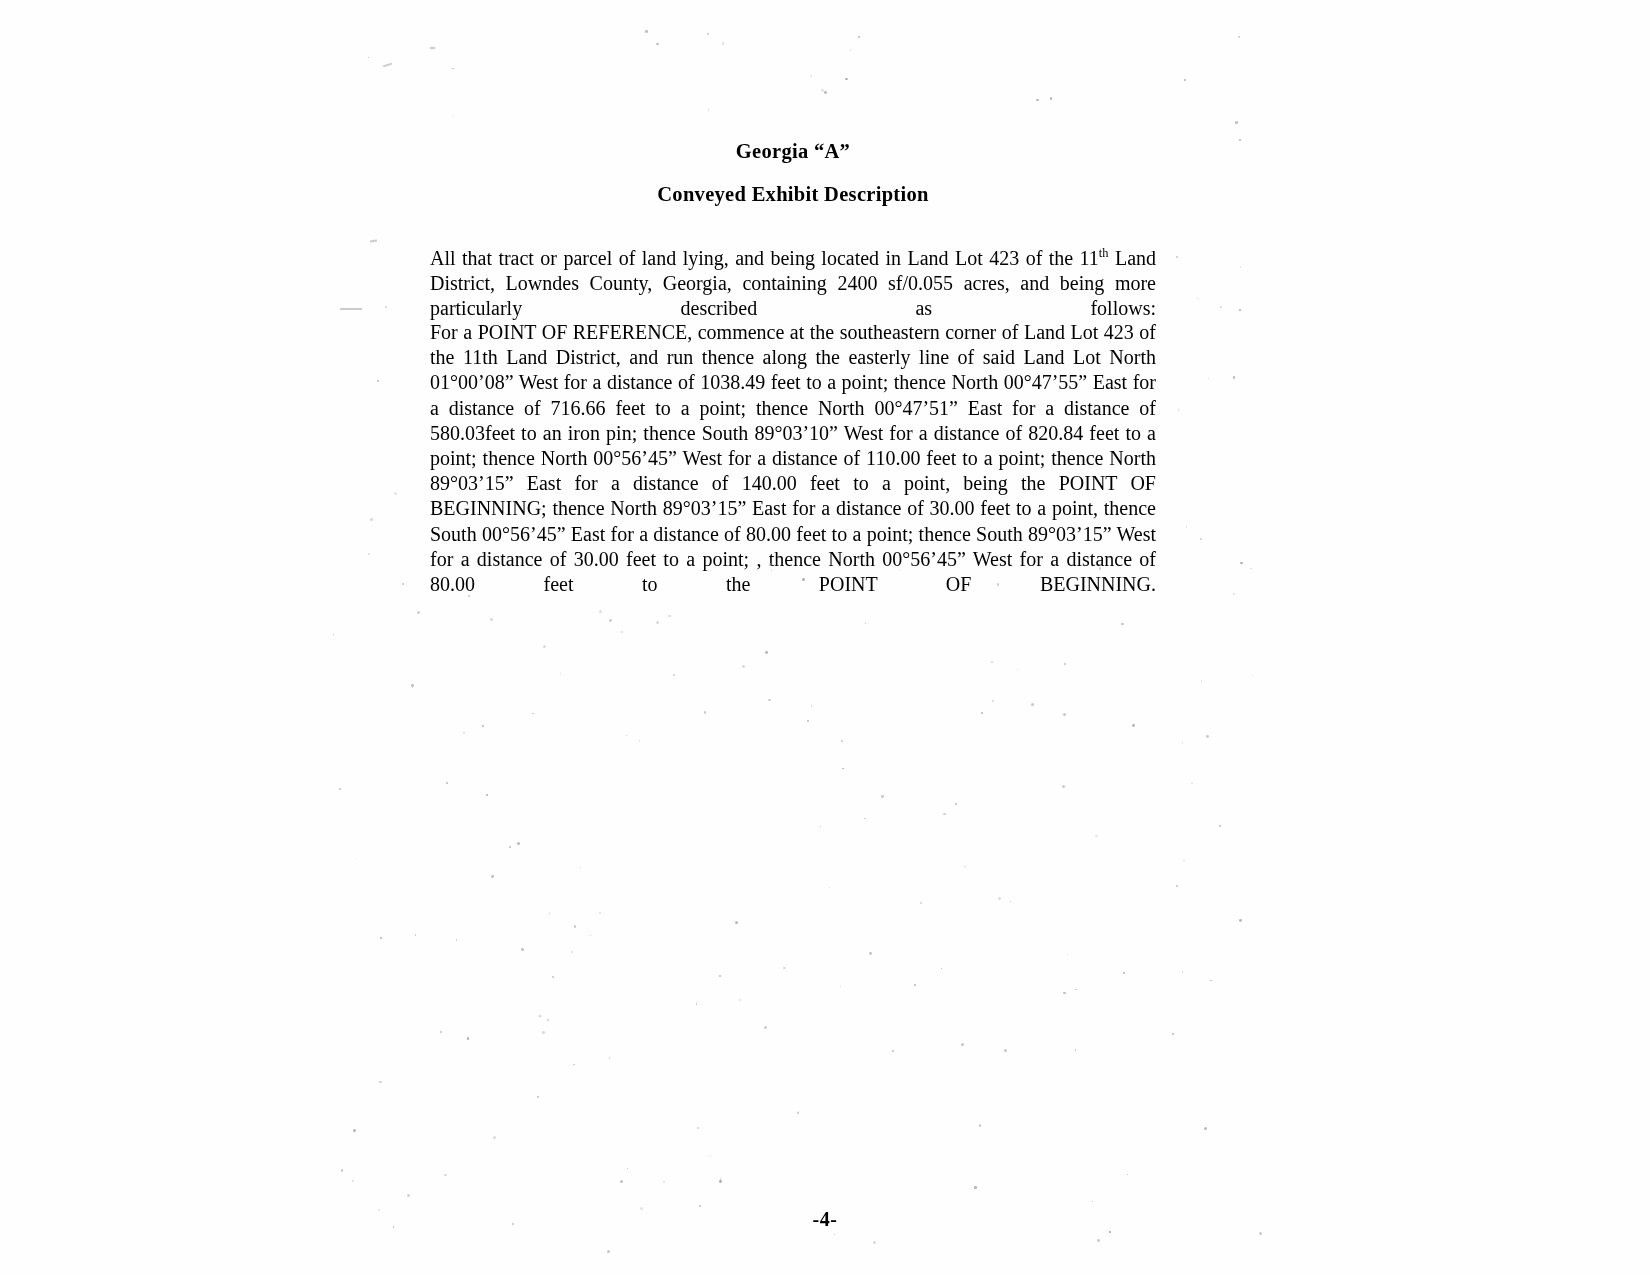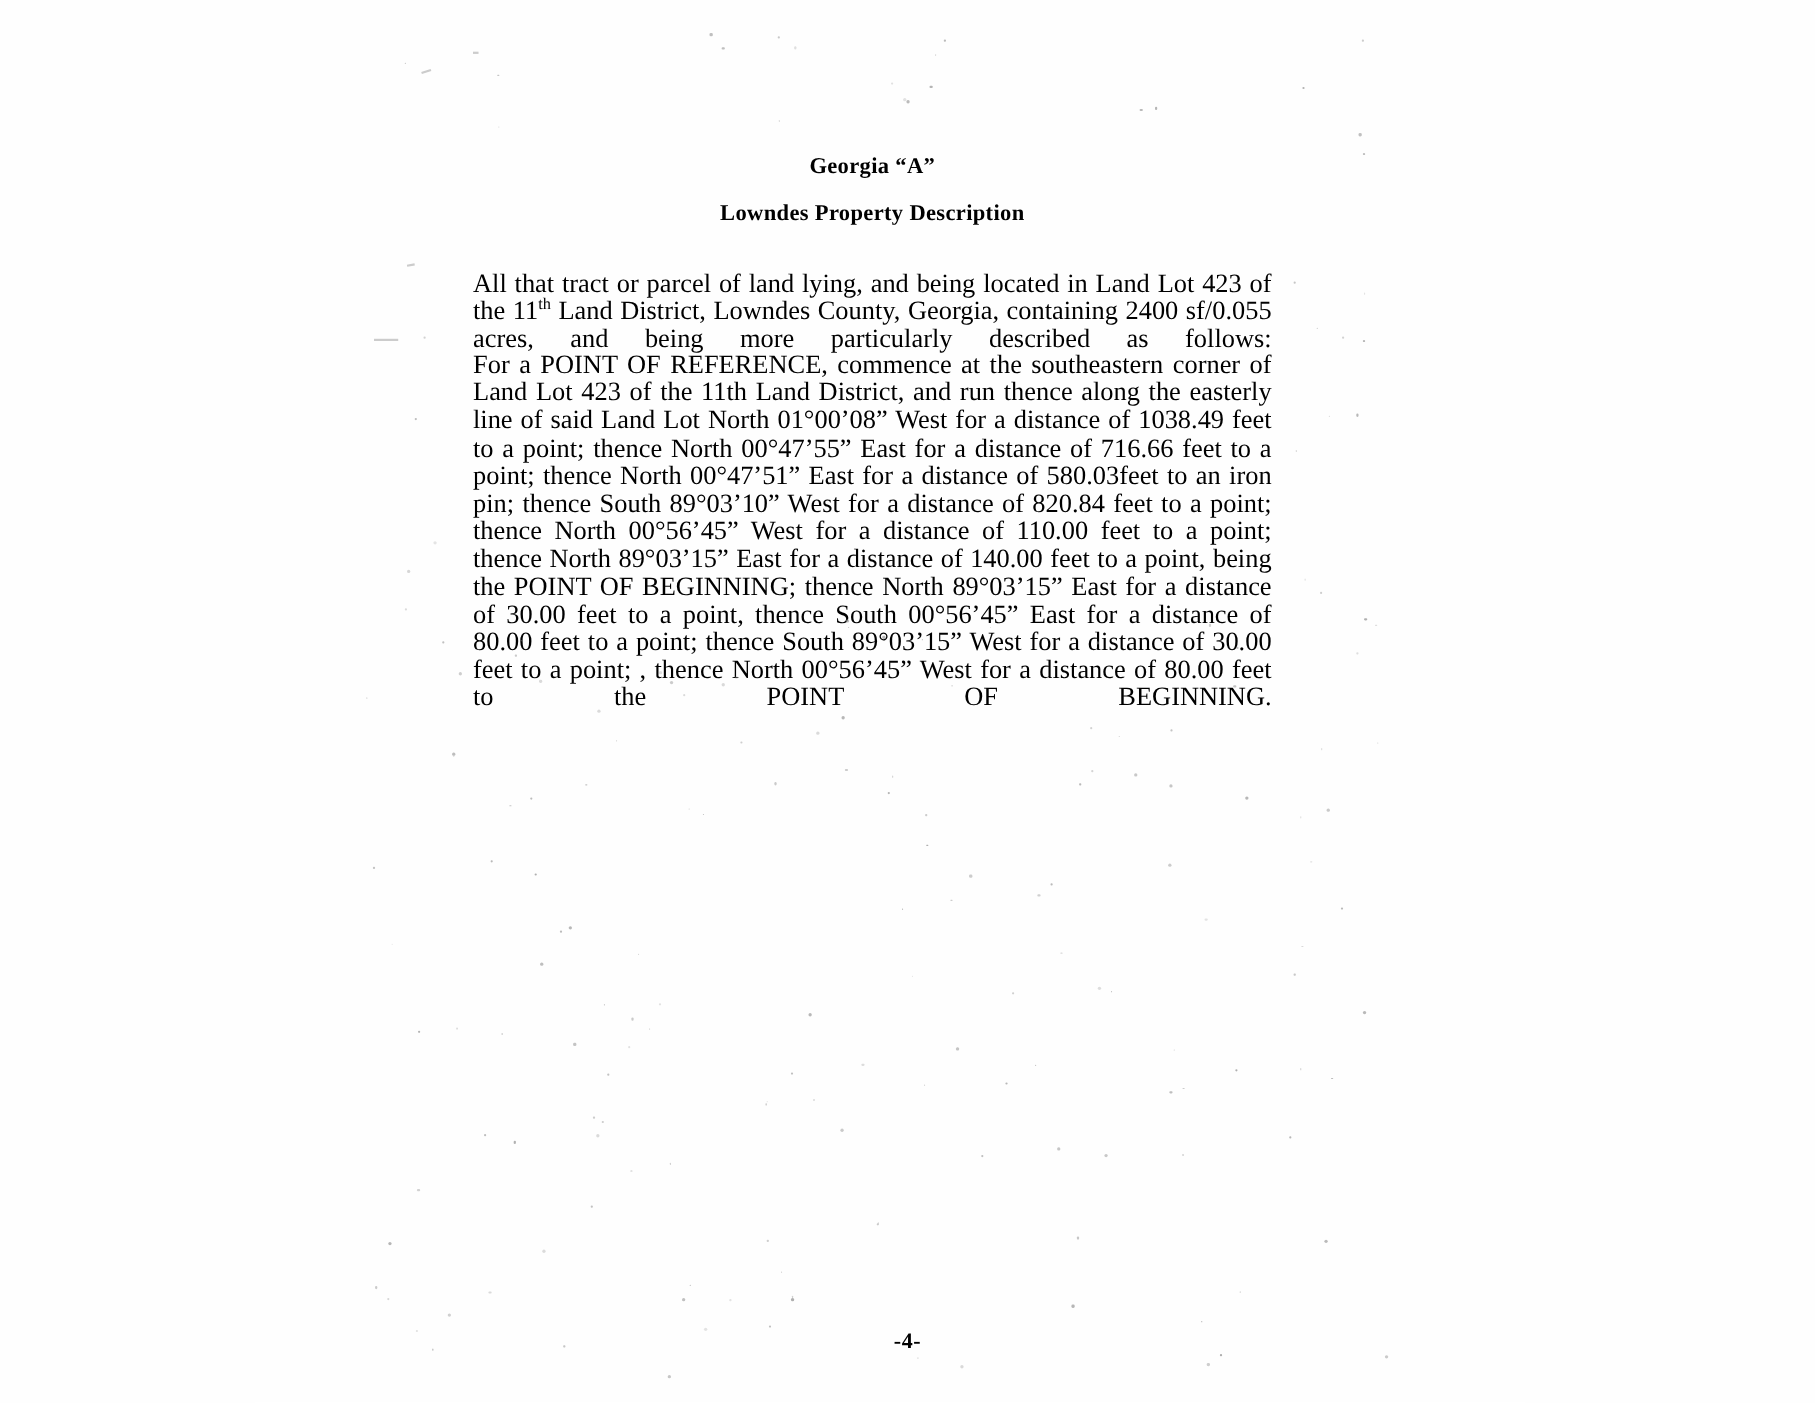--- a/index.html
+++ b/index.html
@@ -61,21 +61,21 @@
   }
   #title-exhibit { position: absolute; left: 0; top: 140px; width: 726px; }
   #title-subject { position: absolute; left: 0; top: 183px; width: 726px; }
 
   .body-par {
     position: absolute;
     left: 0;
     width: 726px;
     text-align: justify;
     text-justify: inter-word;
-    font-size: 24px;
+    font-size: 20px;
     line-height: 25.2px;
     margin: 0;
   }
   #par-1 { top: 246px; }
   #par-2 { top: 320px; }
 
   
   .body-par::after {
     content: "";
     display: inline-block;
@@ -102,21 +102,21 @@
 </style>
 </head>
 <body>
 
 <div id="page-sheet">
 
   <div id="content">
 
     <h1 class="doc-title" id="title-exhibit">Georgia “A”</h1>
 
-    <h2 class="doc-title" id="title-subject">Lowndes Property Description</h2>
+    <h2 class="doc-title" id="title-subject">Conveyed Exhibit Description</h2>
 
     <p class="body-par" id="par-1"><span>All that tract or parcel of land lying, and being located in Land Lot 423 of the 11</span><sup>th</sup><span> Land District, Lowndes County, Georgia, containing 2400 sf/0.055 acres, and being more particularly described as follows:</span></p>
 
     <p class="body-par" id="par-2">For a POINT OF REFERENCE, commence at the southeastern corner of Land Lot 423 of the 11th Land District, and run thence along the easterly line of said Land Lot North 01°00’08” West for a distance of 1038.49 feet to a point; thence North 00°47’55” East for a distance of 716.66 feet to a point; thence North 00°47’51” East for a distance of 580.03feet to an iron pin; thence South 89°03’10” West for a distance of 820.84 feet to a point; thence North 00°56’45” West for a distance of 110.00 feet to a point; thence North 89°03’15” East for a distance of 140.00 feet to a point, being the POINT OF BEGINNING; thence North 89°03’15” East for a distance of 30.00 feet to a point, thence South 00°56’45” East for a distance of 80.00 feet to a point; thence South 89°03’15” West for a distance of 30.00 feet to a point; , thence North 00°56’45” West for a distance of 80.00 feet to the POINT OF BEGINNING.</p>
 
   </div>
 
   <div id="page-footer">-4-</div>
 
   <div id="scan-noise">

